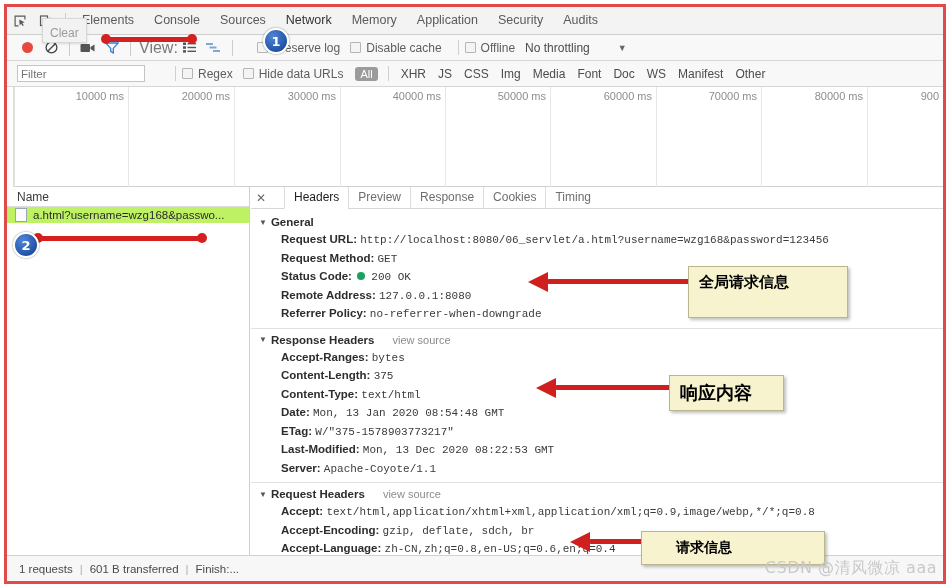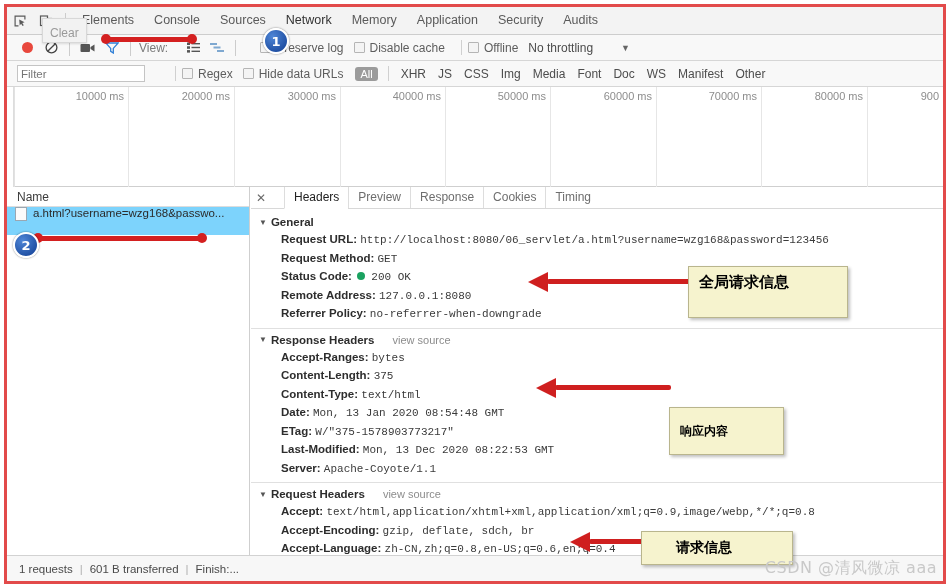--- a/index.html
+++ b/index.html
@@ -74,21 +74,21 @@
     width: 11px; height: 11px; border-radius: 50%;
     background: #e8483d;
     display: inline-block;
   }
   .icon-btn {
     width: 24px; height: 22px;
     display: flex; align-items: center; justify-content: center;
     color: #5a5a5a;
   }
   .lbl-view {
-    color: #7a7a7a; font-size: 12px; margin: 0 13px 0 2px;
+    color: #7a7a7a; font-size: 16px; margin: 0 0 0 2px;
   }
   .cb {
     width: 11px; height: 11px;
     border: 1px solid #b5b5b5;
     background: #f4f4f4;
     display: inline-block;
     box-sizing: border-box;
     margin-right: 5px;
     vertical-align: middle;
     border-radius: 1px;
@@ -202,24 +202,24 @@
     height: 20px;
     border-bottom: 1px solid #ddd;
     display: flex; align-items: center;
     padding-left: 10px;
     font-size: 12px;
     color: #3c3c3c;
     background: #fff;
     box-sizing: border-box;
   }
   .reqrow {
-    height: 28px;
-    display: flex; align-items: flex-start;
+    height: 16px;
+    display: flex; align-items: center;
     padding-left: 8px;
-    background: #7dd3fc;
+    background: #bef264;
     font-size: 11.5px;
     color: #2b2b2b;
     box-sizing: border-box;
     white-space: nowrap;
     overflow: hidden;
   }
   .doc-ic {
     width: 10px; height: 12px;
     border: 1px solid #9aa7b2;
     background: #fbfbfb;
@@ -666,21 +666,21 @@
   <div class="mk-dot" style="left:26px; top:226px;"></div>
   <div class="mk-dot" style="left:190px;top:226px;"></div>
   <div class="marker" style="left:6px;  top:225px;">2</div>
 
   <div class="red-arrow-left" style="left:521px; top:265px;"></div>
   <div class="red-line" style="left:540px; top:272px; width:145px;"></div>
   <div class="callout" style="left:681px; top:259px; width:160px; height:52px; font-size:15px;">全局请求信息</div>
 
   <div class="red-arrow-left" style="left:529px; top:371px;"></div>
   <div class="red-line" style="left:548px; top:378px; width:116px;"></div>
-  <div class="callout" style="left:662px; top:368px; width:115px; height:48px; font-size:12px; align-items:center;margin-top:32px;">响应内容</div>
+  <div class="callout" style="left:662px; top:368px; width:115px; height:36px; font-size:18px; align-items:center;">响应内容</div>
 
   <div class="red-arrow-left" style="left:563px; top:525px;"></div>
   <div class="red-line" style="left:582px; top:532px; width:54px;"></div>
-  <div class="callout" style="left:634px; top:524px; width:152px; height:34px; font-size:14px; align-items:center;padding-left:34px;">请求信息</div>
+  <div class="callout" style="left:634px; top:524px; width:184px; height:34px; font-size:14px; align-items:center;padding-left:34px;">请求信息</div>
 
   <div class="watermark">CSDN @清风微凉 aaa</div>
 
 </div>
 
 </body></html>

